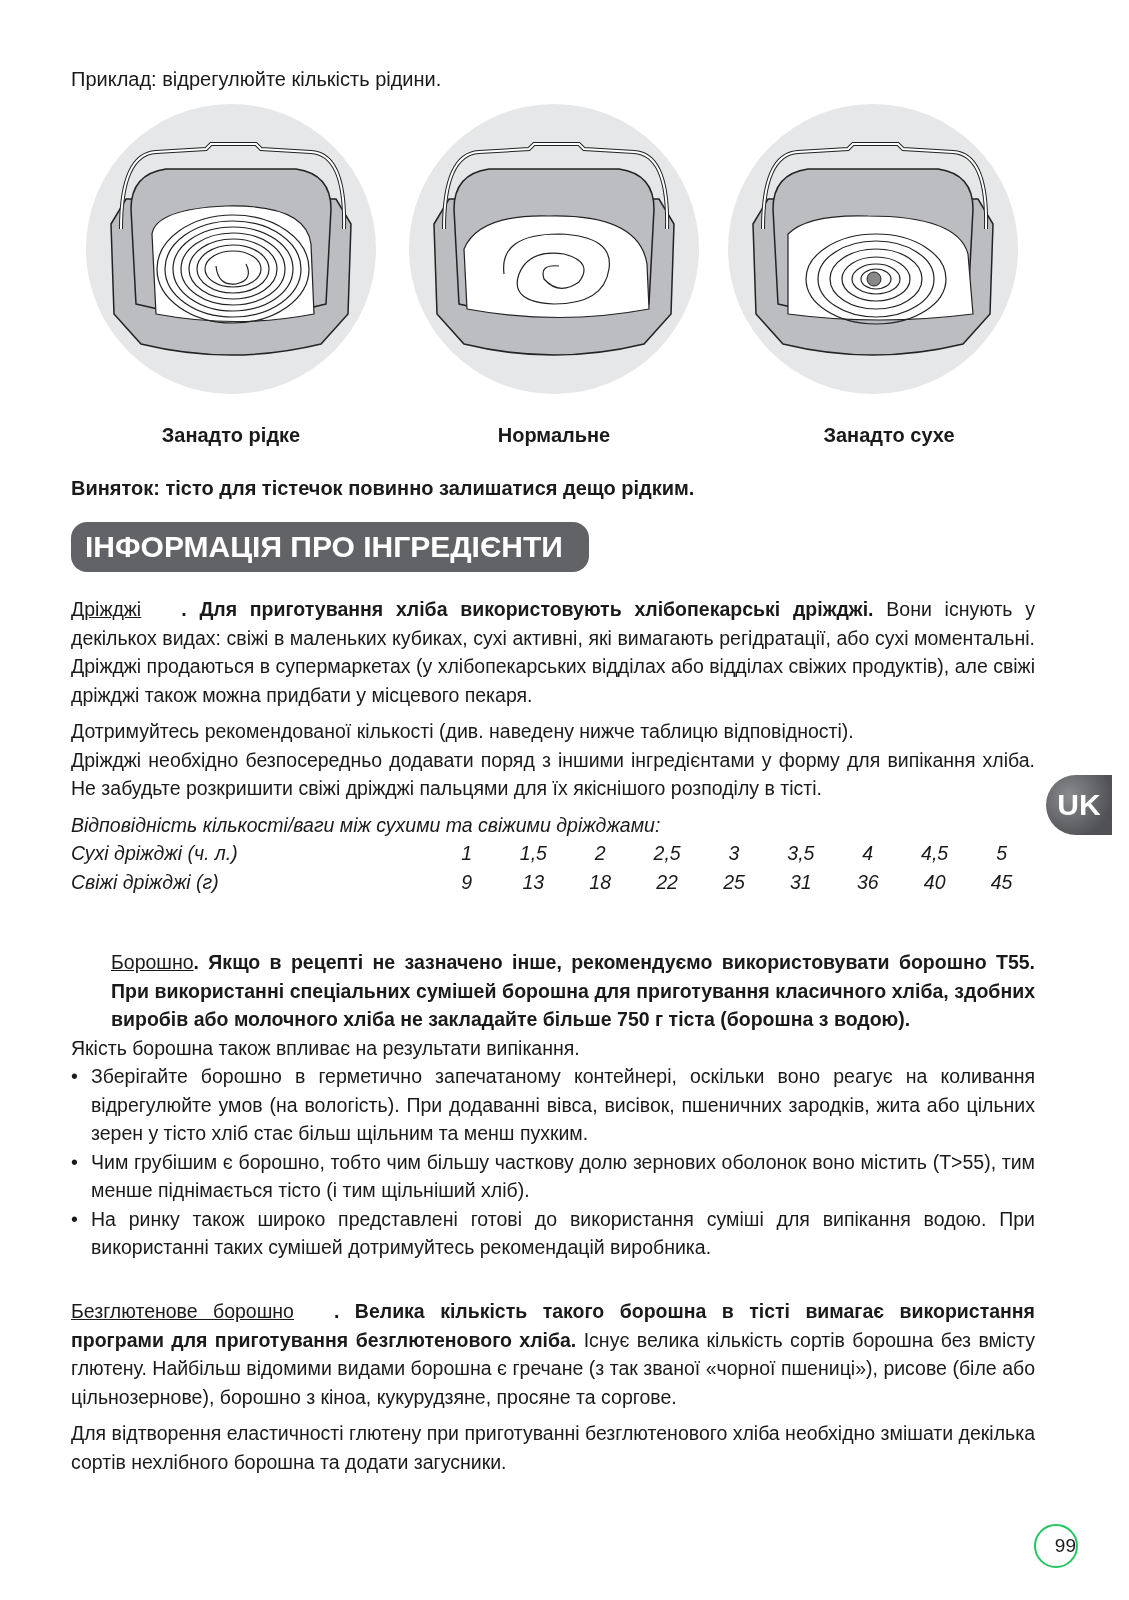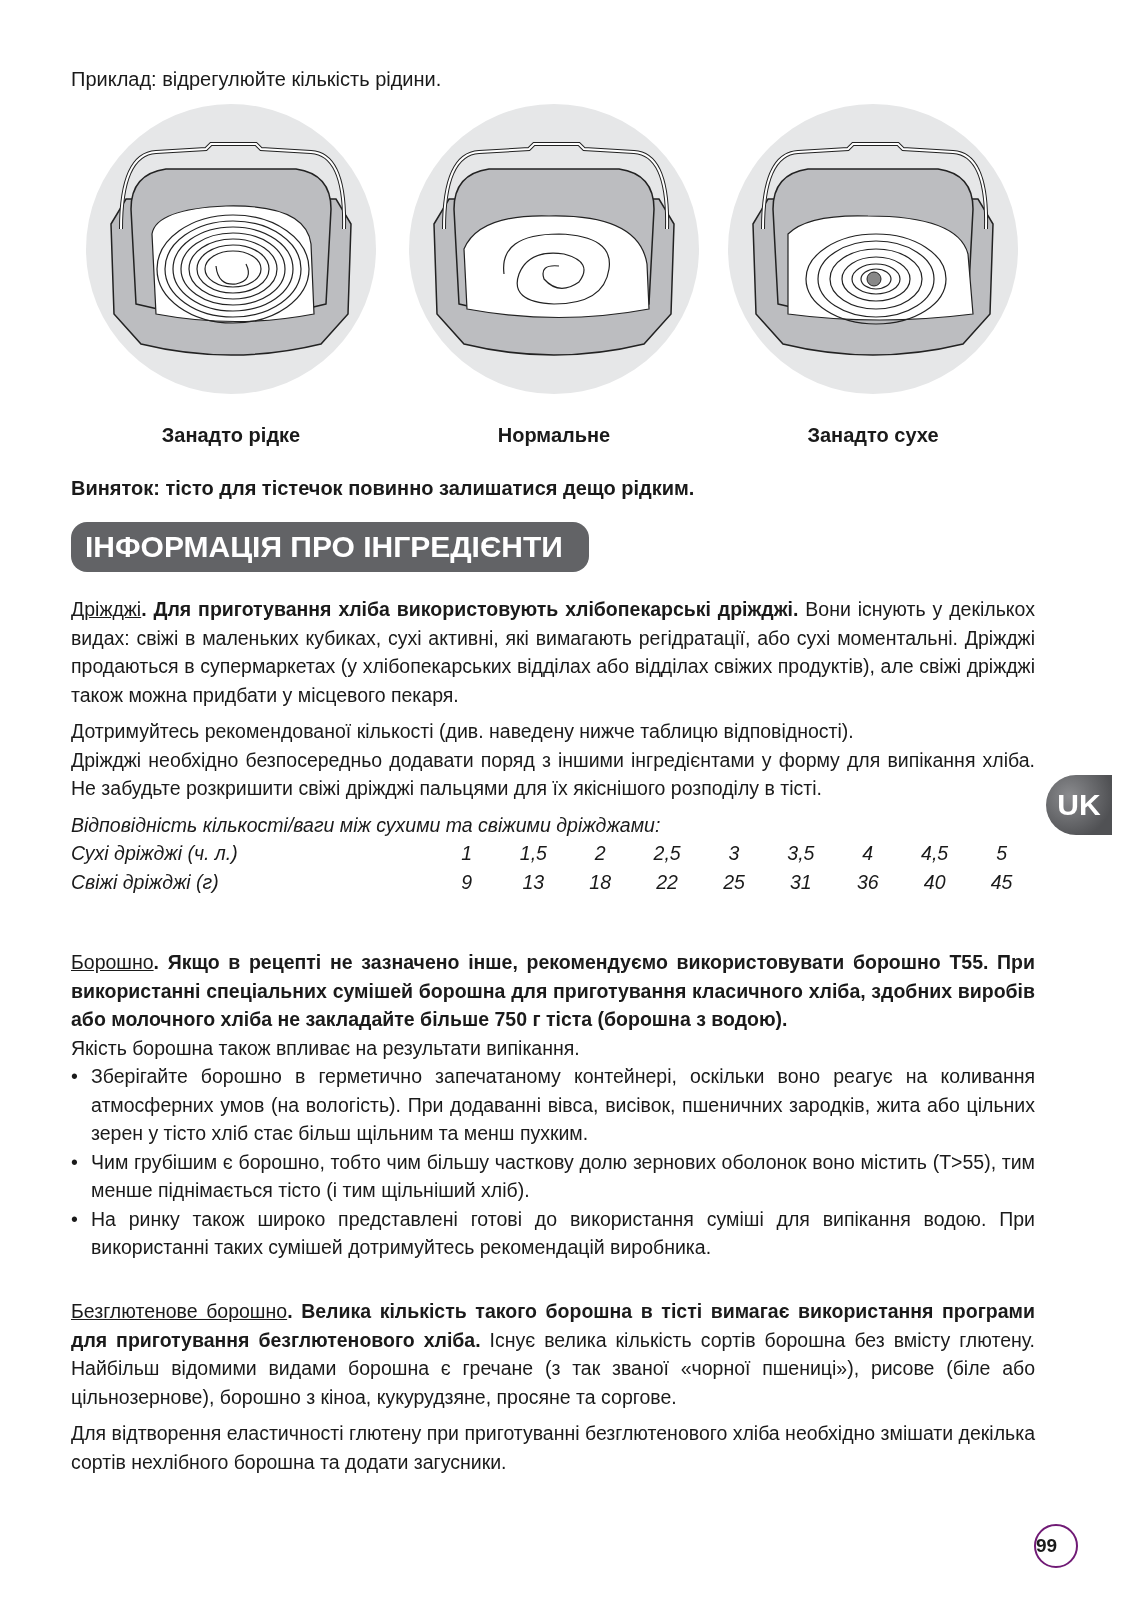--- a/index.html
+++ b/index.html
@@ -10,34 +10,34 @@
   .illus { top:104px; width:290px; height:290px; }
   .illus svg { width:290px; height:290px; display:block; }
   .cap { top:424px; font-size:20px; font-weight:bold; text-align:center; width:290px; }
   .exception { left:71px; top:477px; font-size:20px; font-weight:bold; }
   .banner { left:71px; top:522px; height:50px; padding:0 26px 0 14px; background:#626366;
             border-radius:16px; color:#fff; font-size:30px; font-weight:bold; line-height:50px;
             letter-spacing:0px; }
   .body { left:71px; width:964px; font-size:19.5px; line-height:28.5px; text-align:justify; }
   .body p { margin:0; }
   .u { text-decoration:underline; font-weight:normal; }
-  .b { font-weight:bold; }
+  .b { font-weight:bold;padding-left:40px; }
   .it { font-style:italic; }
   table.yeast { border-collapse:collapse; font-style:italic; font-size:19.5px; }
   table.yeast td { padding:0; height:29px; }
   table.yeast td.lbl { width:370px; }
   table.yeast td.num { width:68px; text-align:center; }
   ul.bul { margin:0; padding:0; list-style:none; }
   ul.bul li { position:relative; padding-left:20px; }
   ul.bul li::before { content:"•"; position:absolute; left:0; top:0; }
   .uk { left:1046px; top:775px; width:66px; height:60px; border-radius:33px 0 0 33px;
         background:radial-gradient(circle at 35% 35%, #8a8b8e, #505154 75%);
         color:#fff; font-weight:bold; font-size:30px; line-height:60px; text-align:center; }
-  .pagenum { left:1034px; top:1524px; width:40px; height:40px; border:2px solid #701a75; border-radius:50%;
-             font-weight:bold; font-size:19px; line-height:40px; text-align:left; }
+  .pagenum { left:1034px; top:1524px; width:40px; height:40px; border:2px solid #22c55e; border-radius:50%;
+             font-weight:normal; font-size:19px; line-height:40px; text-align:right; }
 </style>
 </head>
 <body>
 
 <div class="abs intro">Приклад: відрегулюйте кількість рідини.</div>
 
 <div class="abs illus" style="left:86px;">
   <svg viewBox="0 0 290 290">
     <circle cx="145" cy="145" r="145" fill="#e6e7e8"></circle>
     <path d="M25 120 L40 95 L250 95 L265 120 L262 210 L235 240 Q145 262 55 240 L28 210 Z" fill="#bcbdc0" stroke="#222" stroke-width="1.5"></path>
@@ -87,21 +87,21 @@
       <ellipse cx="148" cy="175" rx="34" ry="22"></ellipse>
       <ellipse cx="148" cy="175" rx="24" ry="15"></ellipse>
       <ellipse cx="148" cy="175" rx="15" ry="10"></ellipse>
     </g>
     <circle cx="146" cy="175" r="7" fill="#888" stroke="#222"></circle>
   </svg>
 </div>
 
 <div class="abs cap" style="left:86px;">Занадто рідке</div>
 <div class="abs cap" style="left:409px;text-align:center;">Нормальне</div>
-<div class="abs cap" style="left:728px;">Занадто сухе</div>
+<div class="abs cap" style="left:744px;">Занадто сухе</div>
 
 <div class="abs exception">Виняток: тісто для тістечок повинно залишатися дещо рідким.</div>
 
 <div class="abs banner">ІНФОРМАЦІЯ ПРО ІНГРЕДІЄНТИ</div>
 
 <div class="abs body" style="top:595px;">
   <p><span class="u">Дріжджі</span><span class="b">. Для приготування хліба використовують хлібопекарські дріжджі.</span><span> Вони існують у декількох видах: свіжі в маленьких кубиках, сухі активні, які вимагають регідратації, або сухі моментальні. Дріжджі продаються в супермаркетах (у хлібопекарських відділах або відділах свіжих продуктів), але свіжі дріжджі також можна придбати у місцевого пекаря.</span></p>
   <p style="margin-top:8px;">Дотримуйтесь рекомендованої кількості (див. наведену нижче таблицю відповідності).</p>
   <p>Дріжджі необхідно безпосередньо додавати поряд з іншими інгредієнтами у форму для випікання хліба. Не забудьте розкришити свіжі дріжджі пальцями для їх якіснішого розподілу в тісті.</p>
   <p class="it" style="margin-top:8px;">Відповідність кількості/ваги між сухими та свіжими дріжджами:</p>
@@ -132,21 +132,21 @@
       <td class="num">45</td>
     </tr>
   </tbody>
     </table>
 </div>
 
 <div class="abs body" style="top:948px;">
   <p class="b"><span class="u">Борошно</span><span>. Якщо в рецепті не зазначено інше, рекомендуємо використовувати борошно Т55. При використанні спеціальних сумішей борошна для приготування класичного хліба, здобних виробів або молочного хліба не закладайте більше 750 г тіста (борошна з водою).</span></p>
   <p>Якість борошна також впливає на результати випікання.</p>
   <ul class="bul">
-    <li>Зберігайте борошно в герметично запечатаному контейнері, оскільки воно реагує на коливання атмосферних умов (на вологість). При додаванні вівса, висівок, пшеничних зародків, жита або цільних зерен у тісто хліб стає більш щільним та менш пухким.</li>
+    <li>Зберігайте борошно в герметично запечатаному контейнері, оскільки воно реагує на коливання відрегулюйте умов (на вологість). При додаванні вівса, висівок, пшеничних зародків, жита або цільних зерен у тісто хліб стає більш щільним та менш пухким.</li>
     <li>Чим грубішим є борошно, тобто чим більшу часткову долю зернових оболонок воно містить (T&gt;55), тим менше піднімається тісто (і тим щільніший хліб).</li>
     <li>На ринку також широко представлені готові до використання суміші для випікання водою. При використанні таких сумішей дотримуйтесь рекомендацій виробника.</li>
   </ul>
 </div>
 
 <div class="abs body" style="top:1297px;">
   <p><span class="u">Безглютенове борошно</span><span class="b">. Велика кількість такого борошна в тісті вимагає використання програми для приготування безглютенового хліба.</span><span> Існує велика кількість сортів борошна без вмісту глютену. Найбільш відомими видами борошна є гречане (з так званої «чорної пшениці»), рисове (біле або цільнозернове), борошно з кіноа, кукурудзяне, просяне та соргове.</span></p>
   <p style="margin-top:8px;">Для відтворення еластичності глютену при приготуванні безглютенового хліба необхідно змішати декілька сортів нехлібного борошна та додати загусники.</p>
 </div>
 

